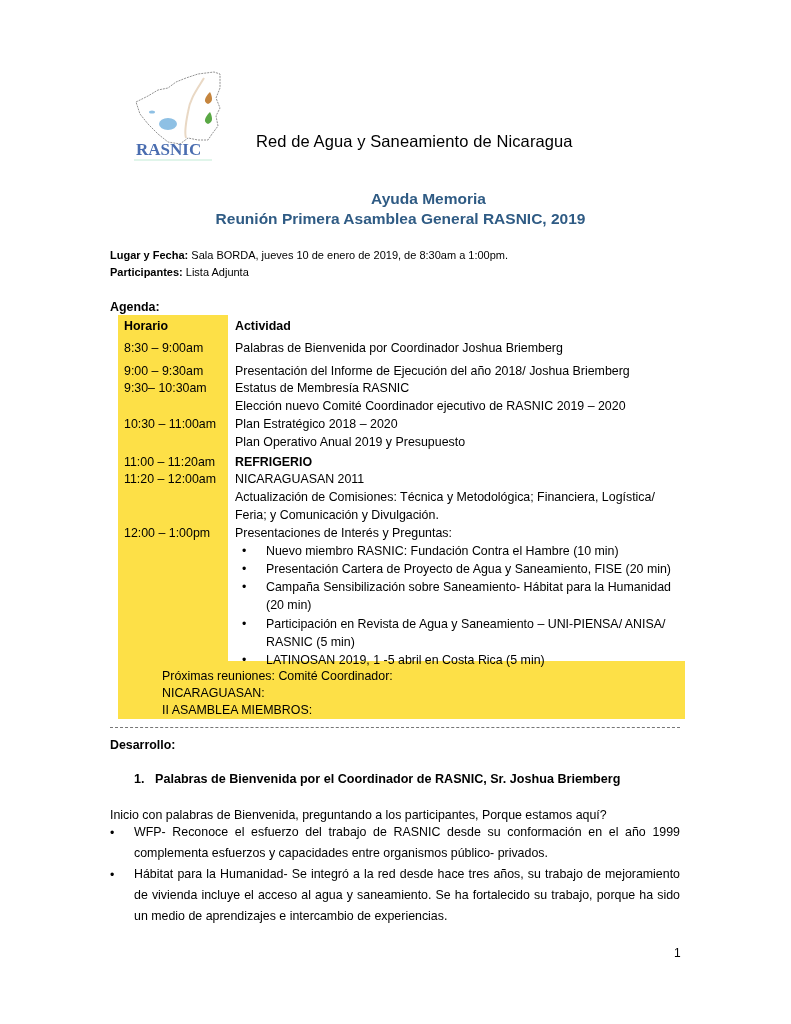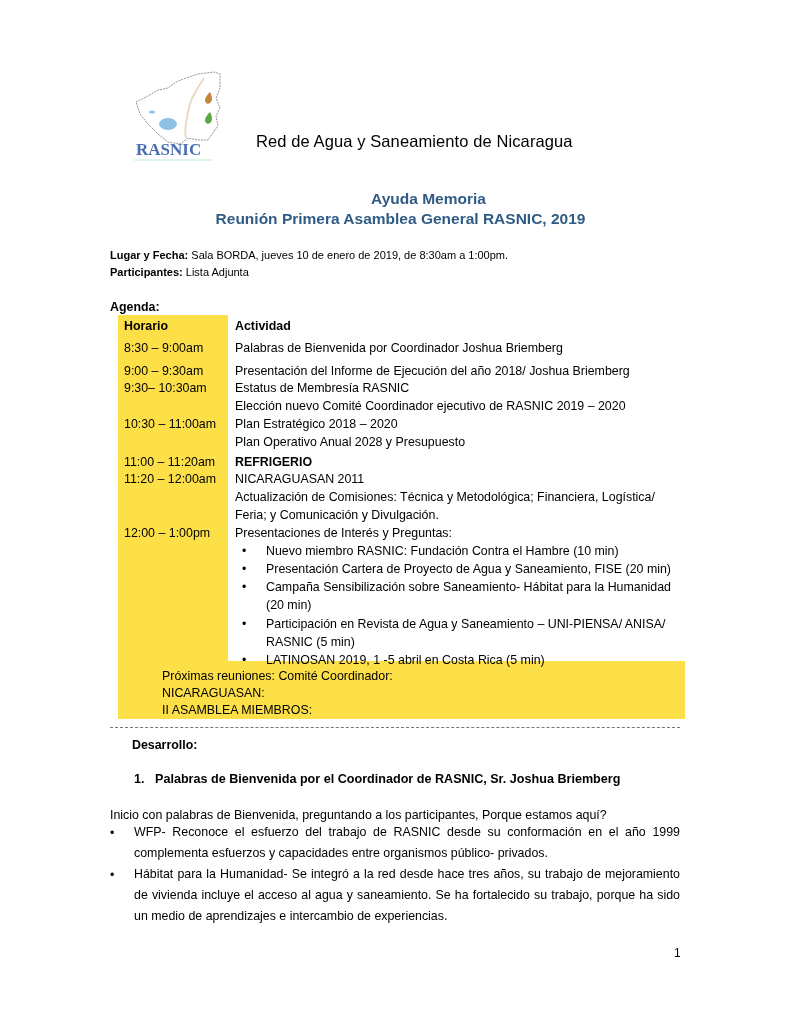--- a/index.html
+++ b/index.html
@@ -24,21 +24,21 @@
     position: absolute; left: 110px; top: 0; width: 457px; height: 346px; background: #fff;
   }
   .row { position: absolute; left: 0; width: 567px; height: 18px; line-height: 18px; }
   .row .time { position: absolute; left: 6px; }
   .row .act { position: absolute; left: 117px; white-space: nowrap; }
   .bold { font-weight: bold; }
   .bul { position: absolute; left: 124px; }
   .bul-txt { position: absolute; left: 148px; white-space: nowrap; }
   .next { position: absolute; left: 44px; white-space: nowrap; }
   .dash { position: absolute; left: 110px; top: 727px; width: 570px; border-top: 1px dashed #777; }
-  .sec { position: absolute; left: 110px; top: 738px; font-weight: bold; margin-left: 22px; }
+  .sec { position: absolute; left: 110px; top: 738px; font-weight: bold; }
   .h1 { position: absolute; left: 134px; top: 772px; font-weight: bold; font-size: 12.6px; }
   .p { position: absolute; left: 110px; top: 808px; white-space: nowrap; }
   .b2 { position: absolute; left: 110px; }
   .b2t { position: absolute; left: 134px; width: 546px; text-align: justify; line-height: 21px; }
   .pagenum { position: absolute; left: 674px; top: 946px; font-size: 12px; }
 </style>
 </head>
 <body>
 
 <div class="logo">
@@ -90,21 +90,21 @@
   <div class="row" style="top:82px">
     <span class="time"></span>
     <span class="act">Elección nuevo Comité Coordinador ejecutivo de RASNIC 2019 – 2020</span>
   </div>
   <div class="row" style="top:100px">
     <span class="time">10:30 – 11:00am</span>
     <span class="act">Plan Estratégico 2018 – 2020</span>
   </div>
   <div class="row" style="top:118px">
     <span class="time"></span>
-    <span class="act">Plan Operativo Anual 2028 y Presupuesto</span>
+    <span class="act">Plan Operativo Anual 2019 y Presupuesto</span>
   </div>
   <div class="row" style="top:138px">
     <span class="time">11:00 – 11:20am</span>
     <span class="act bold">REFRIGERIO</span>
   </div>
   <div class="row" style="top:155px">
     <span class="time">11:20 – 12:00am</span>
     <span class="act">NICARAGUASAN 2011</span>
   </div>
   <div class="row" style="top:173px">

